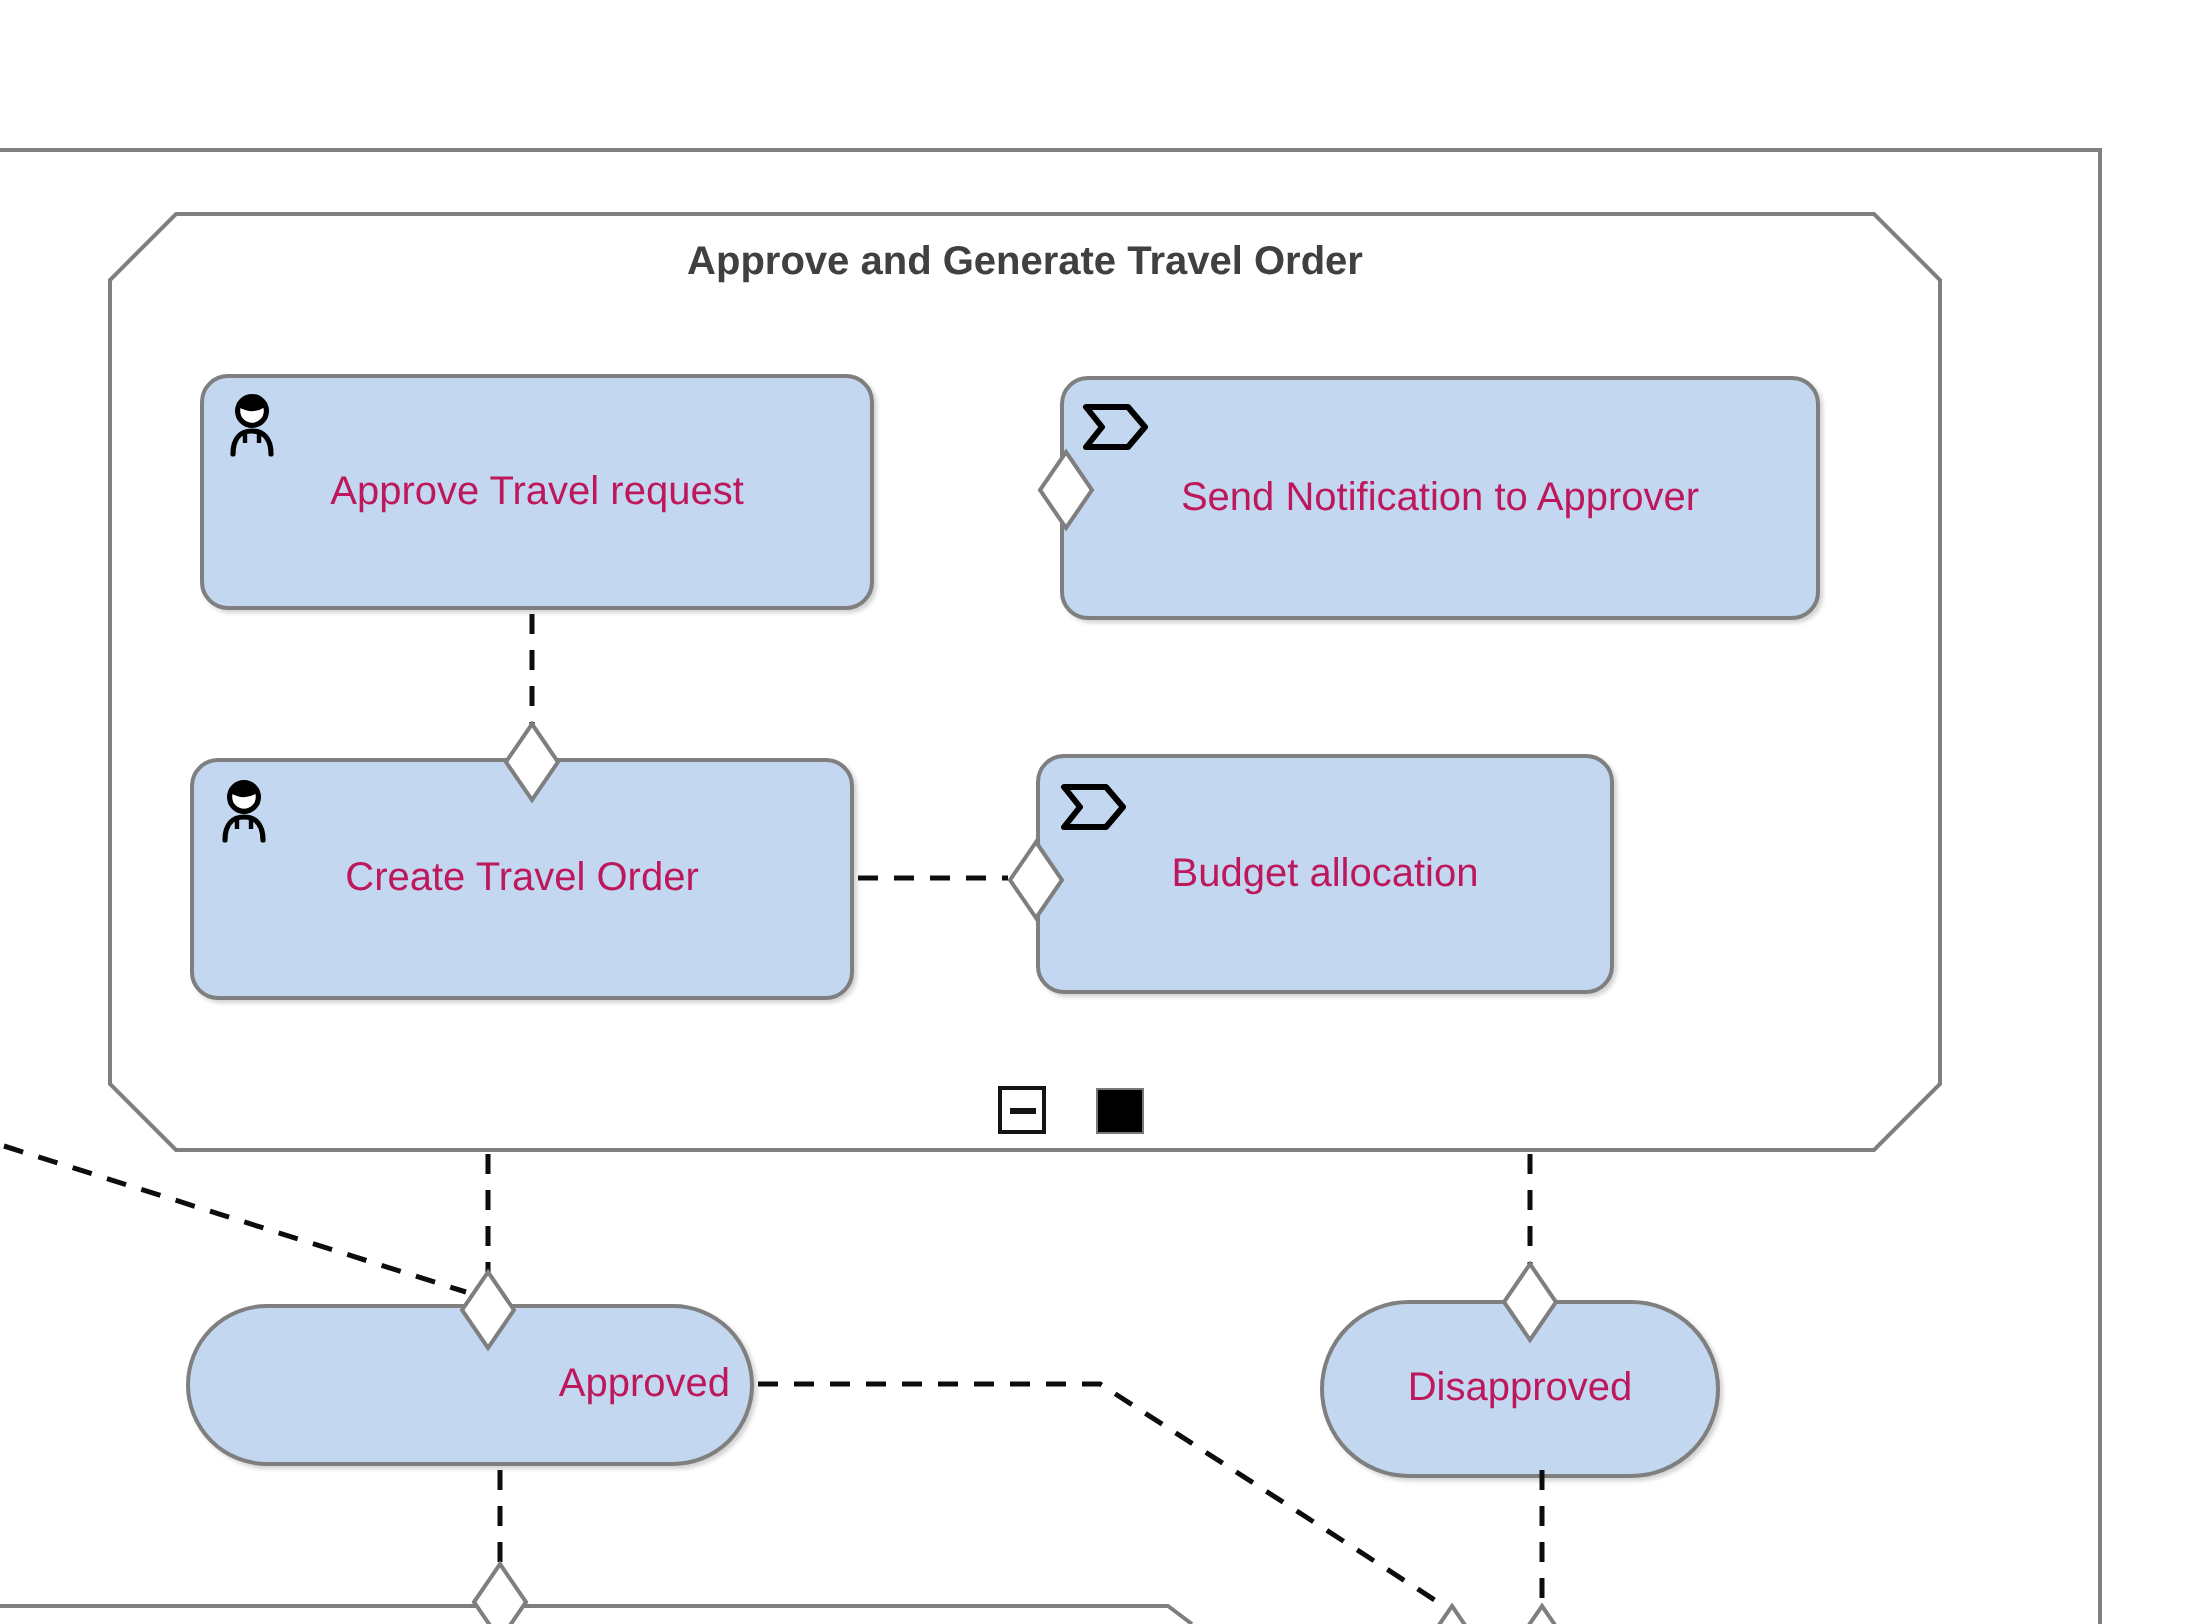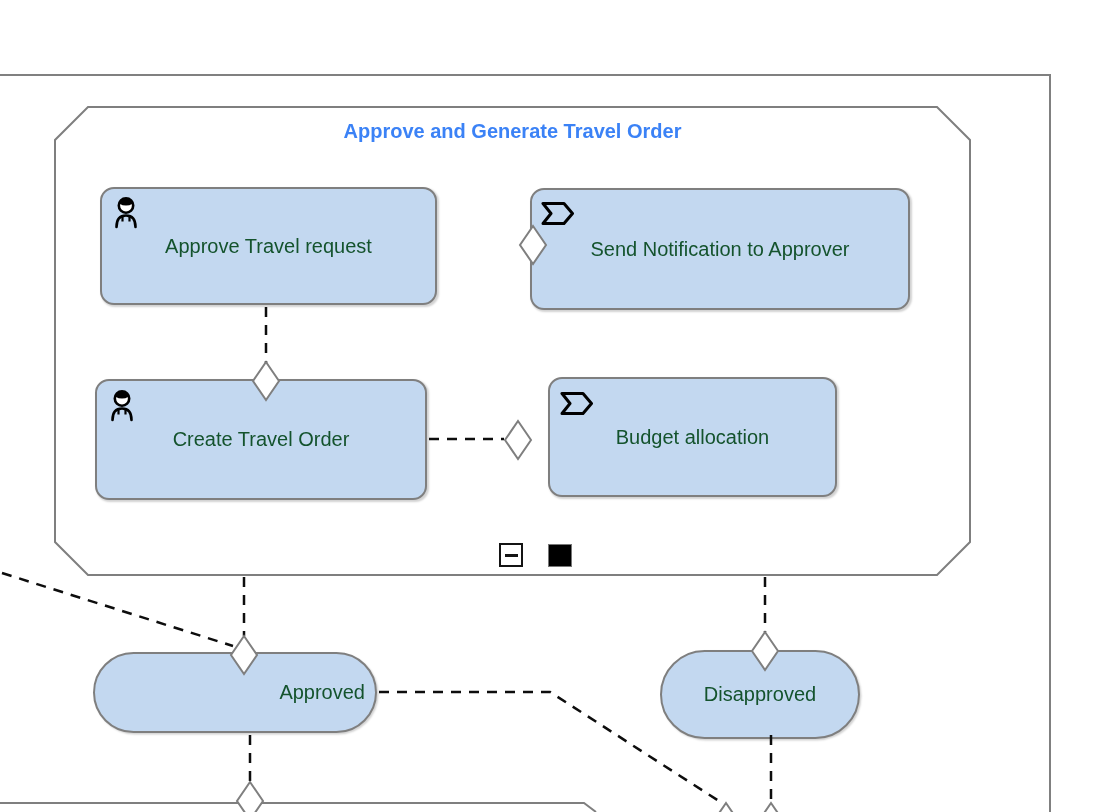--- a/index.html
+++ b/index.html
@@ -3,31 +3,31 @@
 <meta charset="utf-8">
 <style>
   html,body{margin:0;padding:0;background:#ffffff;}
   .canvas{
     position:relative;width:1098px;height:812px;overflow:hidden;background:#fff;
     font-family:"Liberation Sans", sans-serif;
   }
   .layer{position:absolute;left:0;top:0;pointer-events:none;}
   .group-title{
     position:absolute;left:55px;top:120px;width:915px;text-align:center;
-    font-size:20px;font-weight:bold;color:#3b82f6;
+    font-size:20px;font-weight:bold;color:#404040;
   }
   .node{
     position:absolute;box-sizing:border-box;
     background:var(--node-fill,#c3d8f0);
     border:2px solid var(--node-border,#7f7f7f);
     border-radius:14px;
     display:flex;align-items:center;justify-content:center;
     box-shadow:1.5px 1.5px 2px rgba(0,0,0,0.18);
   }
-  .node .label{font-size:20px;color:#14532d;text-align:center;padding:0 10px;}
+  .node .label{font-size:20px;color:#be185d;text-align:center;padding:0 10px;}
   .corner-icon{position:absolute;}
   .pill{border-radius:999px;}
   .collapse-box{
     position:absolute;left:499px;top:543px;width:24px;height:24px;box-sizing:border-box;
     background:#fff;border:2.5px solid #141414;
     display:flex;align-items:center;justify-content:center;
   }
   .collapse-box .minus{display:block;width:13px;height:3px;background:#141414;}
   .marker-square{
     position:absolute;left:548px;top:544px;width:24px;height:23px;box-sizing:border-box;
@@ -75,21 +75,21 @@
 
   <div class="node" style="left:530px;top:188px;width:380px;height:122px;">
     <span class="corner-icon" style="top:11px;left:9px;">
       <svg width="34" height="25" viewBox="0 0 34 25">
         <path d="M2 2.5 H23 L31.5 12.5 L23 22.5 H2 L10 12.5 Z" fill="none" stroke="#000" stroke-width="3" stroke-linejoin="round"></path>
       </svg>
     </span>
     <span class="label">Send Notification to Approver</span>
   </div>
 
-  <div class="node" style="left:548px;top:377px;width:289px;height:120px;">
+  <div class="node" style="left:518px;top:377px;width:289px;height:120px;">
     <span class="corner-icon" style="top:12px;left:10px;">
       <svg width="34" height="25" viewBox="0 0 34 25">
         <path d="M2 2.5 H23 L31.5 12.5 L23 22.5 H2 L10 12.5 Z" fill="none" stroke="#000" stroke-width="3" stroke-linejoin="round"></path>
       </svg>
     </span>
     <span class="label">Budget allocation</span>
   </div>
 
   <div class="collapse-box">
     <span class="minus"></span>

